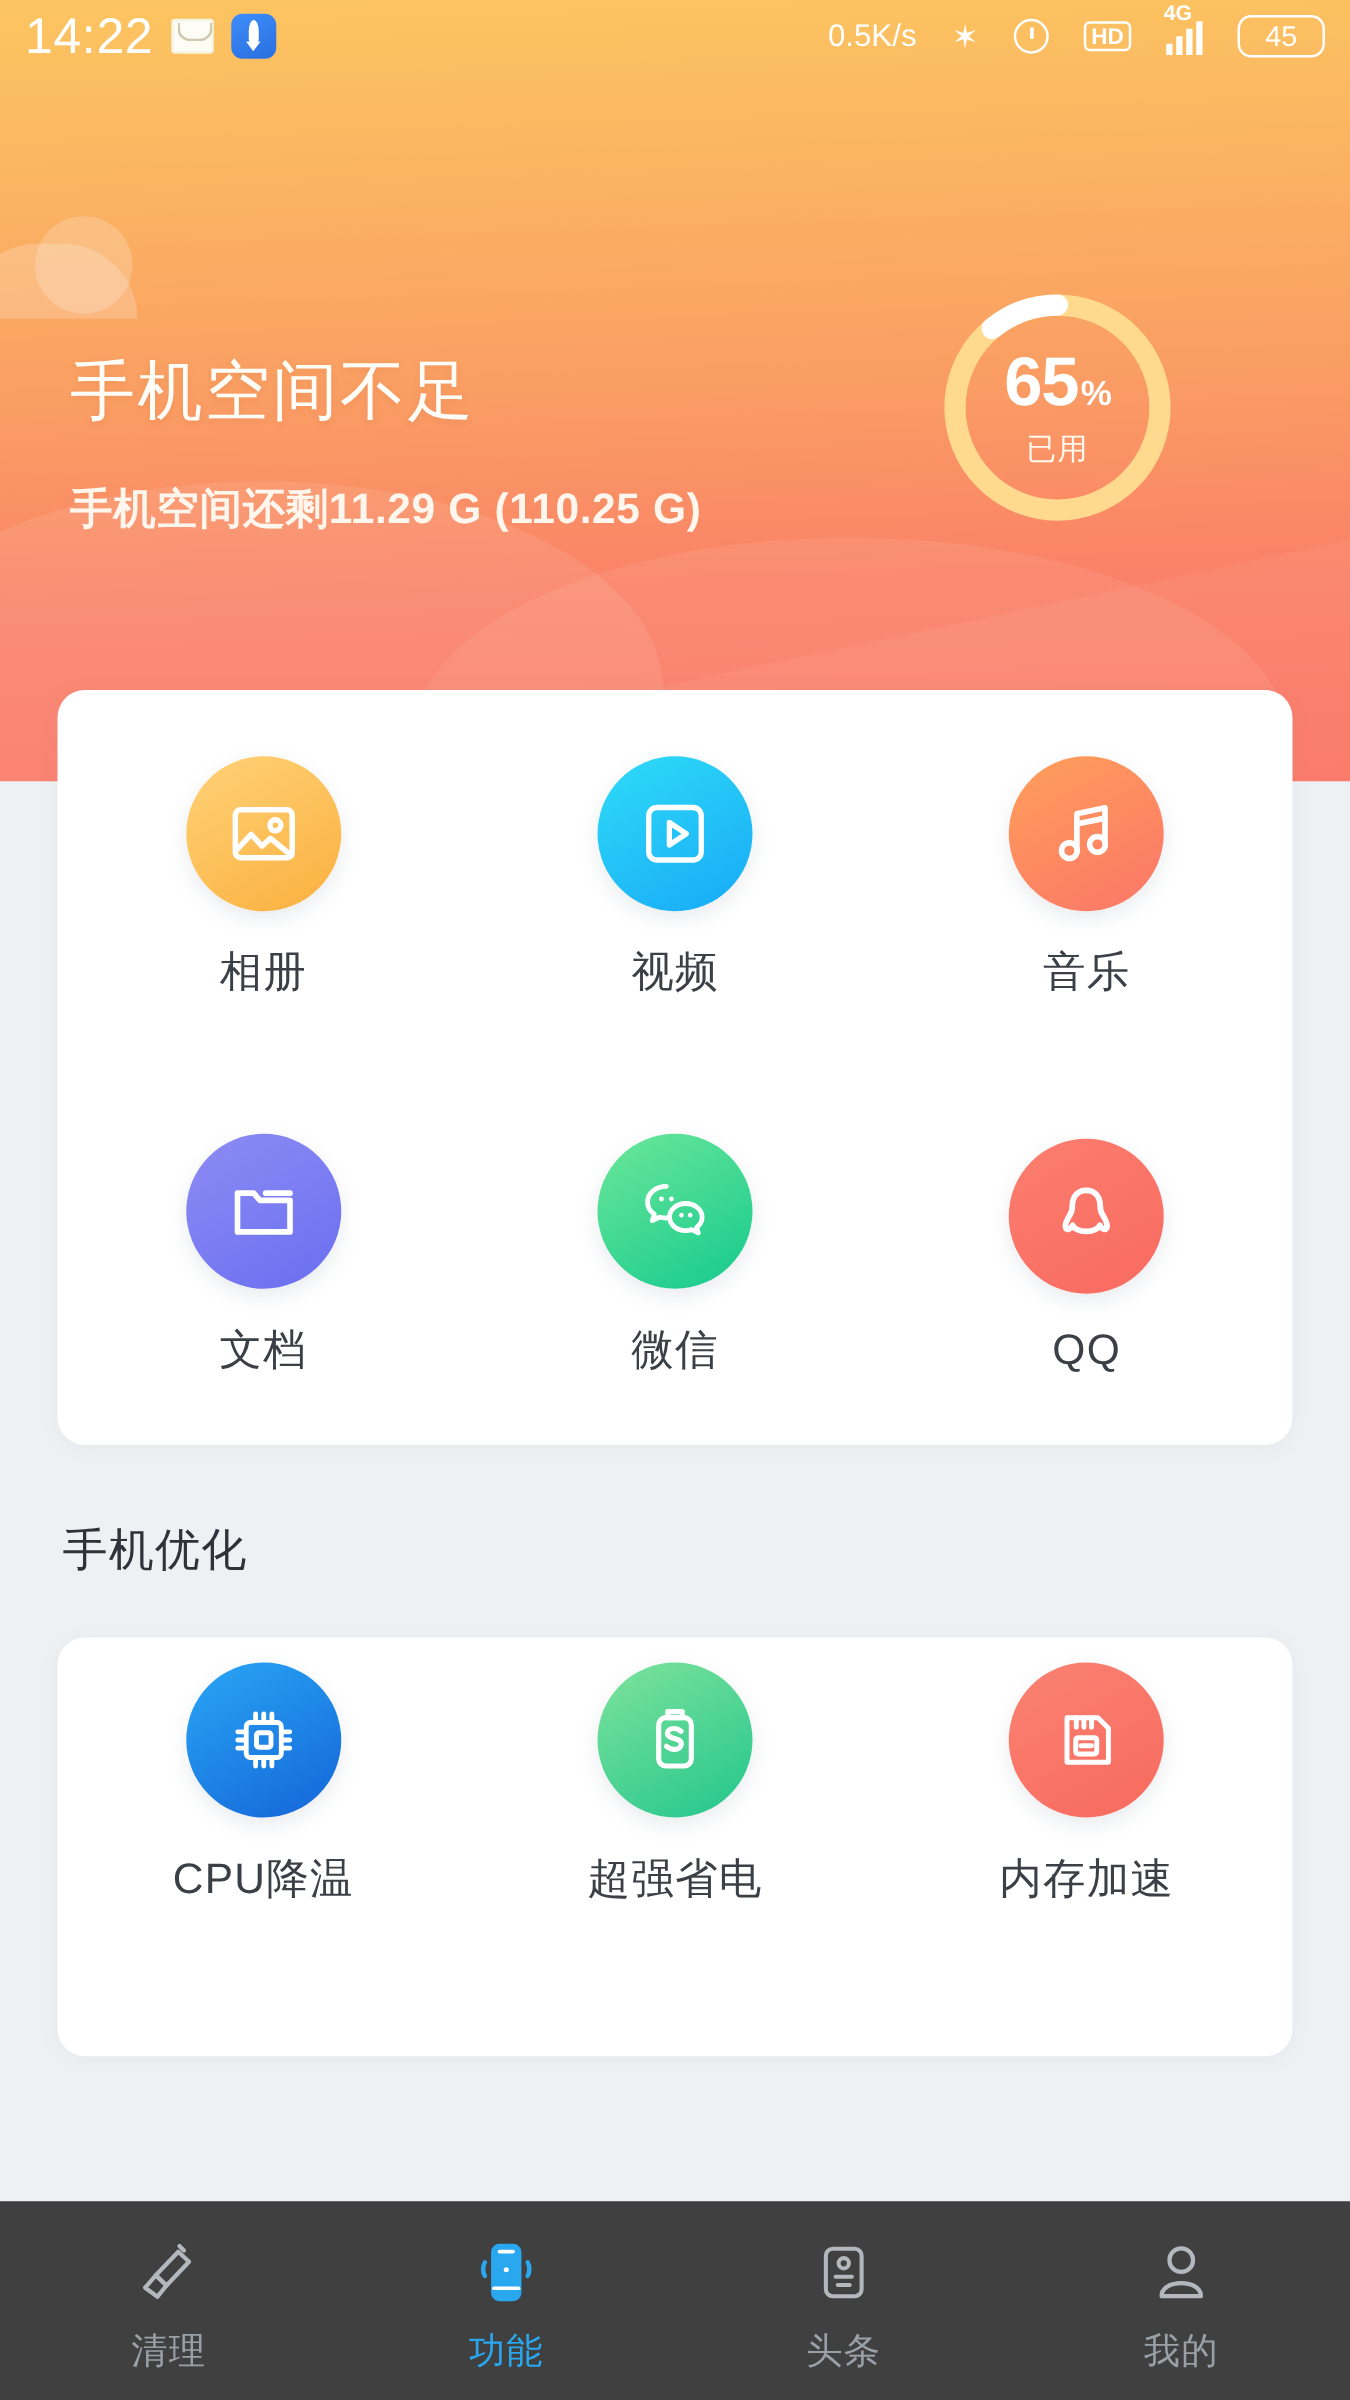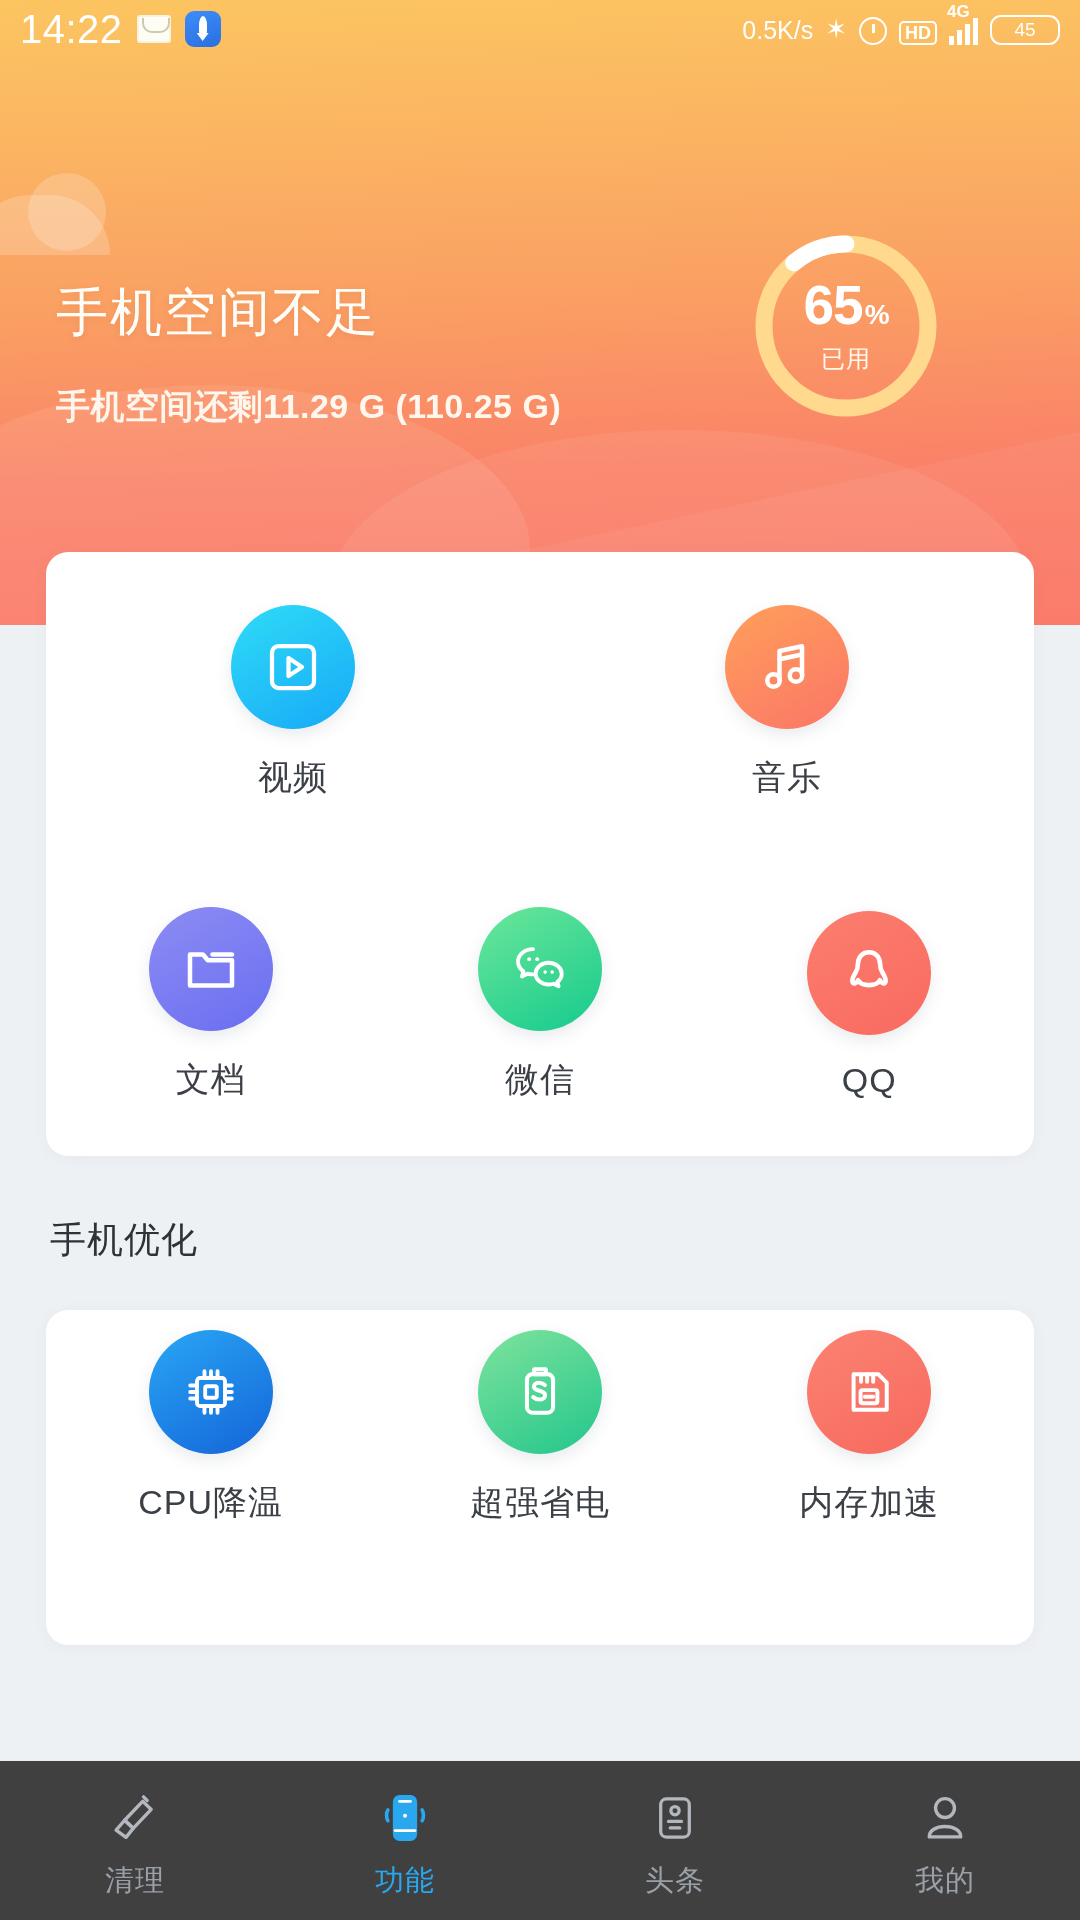--- a/index.html
+++ b/index.html
@@ -38,21 +38,21 @@
   }
 
   
   .statusbar {
     position:absolute; left:0; top:0; width:1080px; height:58px;
     display:flex; align-items:center; padding:0 20px; color:#fff;
     font-size:28px; z-index:5;
   }
   .sb-left { display:flex; align-items:center; gap:14px; }
   .sb-time { font-size:40px; font-weight:400; letter-spacing:0.5px; }
-  .sb-right { margin-left:auto; display:flex; align-items:flex-end; gap:12px; }
+  .sb-right { margin-left:auto; display:flex; align-items:center; gap:28px; }
   .sb-speed { font-size:25px; }
   .icon-env {
     width:34px; height:28px; background:#fdfdf5; border-radius:3px;
     position:relative; border:2px solid #f5f3e2;
   }
   .icon-env:before {
     content:""; position:absolute; left:3px; top:1px; width:24px; height:13px;
     border-left:2px solid #cfc9b0; border-right:2px solid #cfc9b0;
     border-bottom:2px solid #cfc9b0; border-radius:0 0 10px 10px;
   }
@@ -85,21 +85,21 @@
   .sb-sig { display:flex; align-items:flex-end; gap:3px; position:relative; }
   .sb-4g { position:absolute; left:-2px; top:-14px; font-size:17px; font-weight:700; }
   .sb-bars { display:flex; align-items:flex-end; gap:3px; margin-top:2px; }
   .sb-bars i { width:5px; background:#fff; display:block; }
   .sb-bars i:nth-child(1){height:9px}
   .sb-bars i:nth-child(2){height:15px}
   .sb-bars i:nth-child(3){height:21px}
   .sb-bars i:nth-child(4){height:27px}
   .sb-batt {
     border:2.5px solid #fff; border-radius:11px; padding:1px 12px;
-    font-size:19px; line-height:1.25; font-weight:500; min-width:70px;
+    font-size:23px; line-height:1.25; font-weight:500; min-width:70px;
     text-align:center;
   }
 
   
   .hdr-title {
     position:absolute; left:56px; top:278px;
     font-size:52px; color:#fffdf7; font-weight:400; letter-spacing:2px;
     text-shadow:0 2px 6px rgba(180,80,40,0.14);
   }
   .hdr-sub {
@@ -221,20 +221,30 @@
       <div class="ring-num"><b>65</b><span>%</span></div>
       <div class="ring-lbl">已用</div>
     </div>
   </div>
 
   <div class="card" id="card-files">
     <div class="grid">
 
       <div class="cellrow">
         <div class="cell">
+          <div class="cicon g-album">
+            <svg width="62" height="62" viewBox="0 0 24 24" fill="none" stroke="#fff" stroke-width="1.7" stroke-linecap="round" stroke-linejoin="round">
+              <rect x="3.2" y="4.6" width="17.6" height="14.8" rx="1.6"></rect>
+              <circle cx="15.6" cy="9.4" r="1.7"></circle>
+              <path d="M3.4 17.2l4.7-5 3.4 3.6 2.6-2.4 6.5 5.4"></path>
+            </svg>
+          </div>
+          <div class="clabel">相册</div>
+        </div>
+        <div class="cell">
           <div class="cicon g-video">
             <svg width="60" height="60" viewBox="0 0 24 24" fill="none" stroke="#fff" stroke-width="1.7" stroke-linecap="round" stroke-linejoin="round">
               <rect x="3.6" y="3.6" width="16.8" height="16.8" rx="2.6"></rect>
               <path d="M10.2 8.4l5.4 3.6-5.4 3.6z"></path>
             </svg>
           </div>
           <div class="clabel">视频</div>
         </div>
         <div class="cell">
           <div class="cicon g-music">

